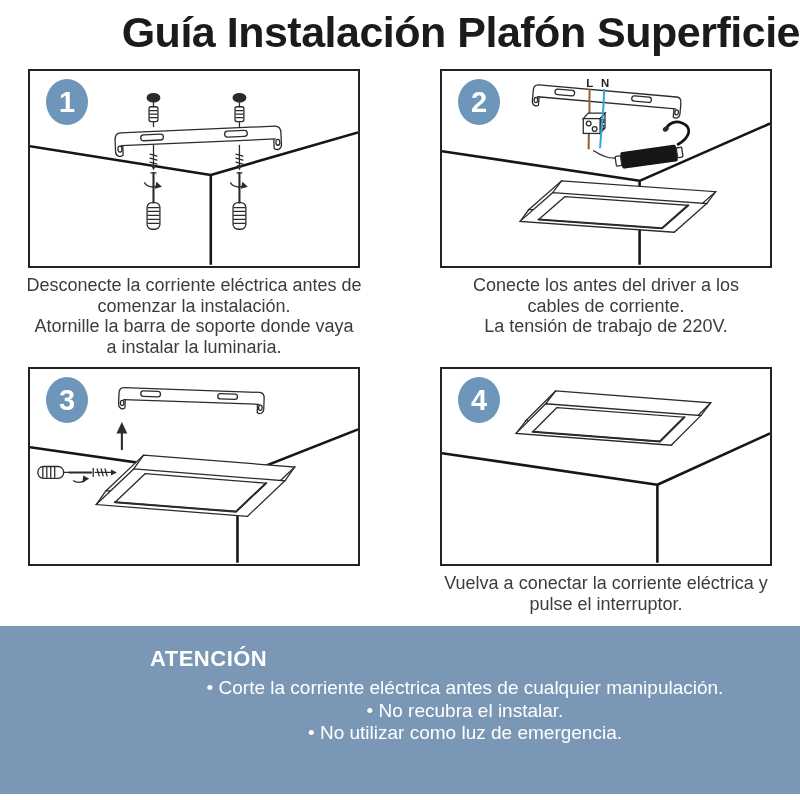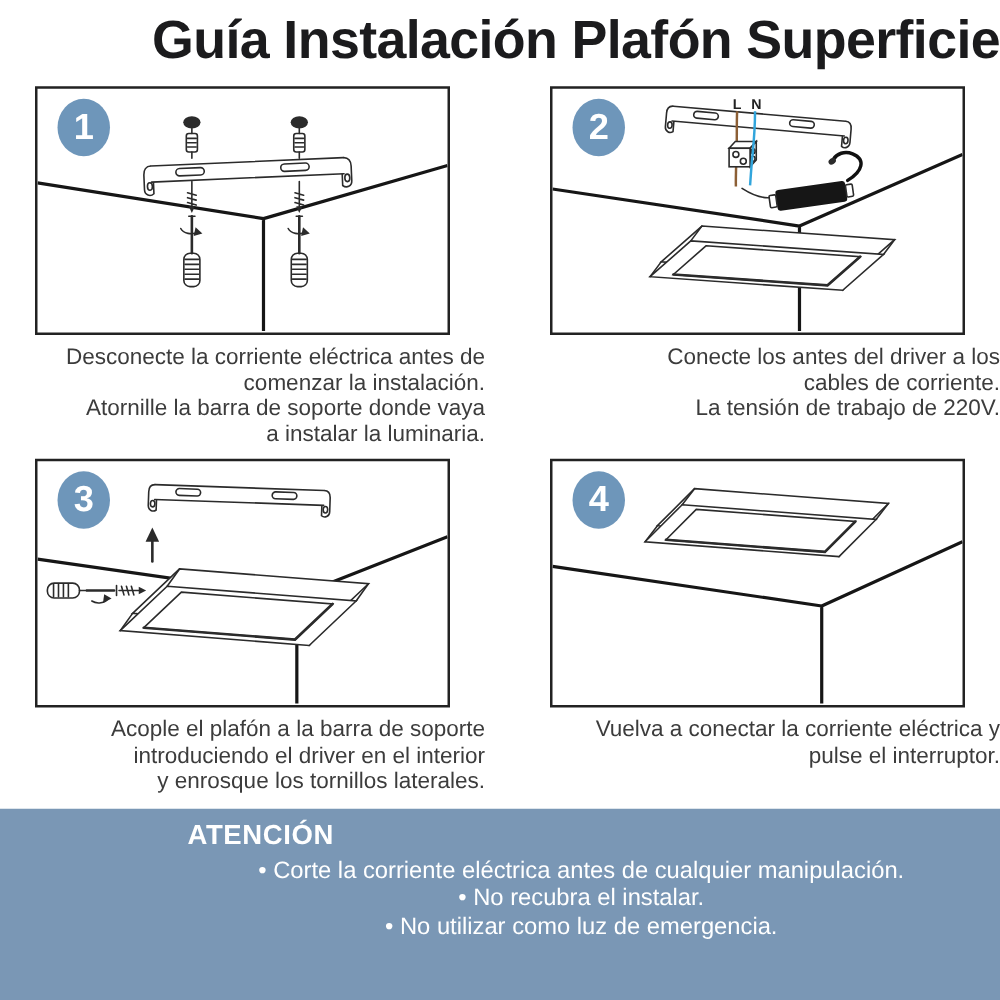--- a/index.html
+++ b/index.html
@@ -36,35 +36,35 @@
     position: absolute; left: 16px; top: 8px;
     width: 42px; height: 46px;
     border-radius: 50%;
     background: var(--accent-blue, #6e96ba);
     color: #fff;
     font-size: 29px; font-weight: 800;
     display: flex; align-items: center; justify-content: center;
   }
   .caption {
     margin: 7px -28px 0 -28px;
-    text-align: right;
+    text-align: center;
     white-space: pre-line;
     font-size: 18px;
     line-height: 20.5px;
     color: #3c3c3c;
   }
   .attention {
     margin-top: 12px;
     background: var(--footer-blue, #7a97b5);
     color: #fff;
     padding: 8px 20px 40px 150px;
     min-height: 120px;
   }
   .attention h2 {
-    margin: 0 0 5px 0;
+    margin: 12px 0 5px 0;
     font-size: 22px;
     font-weight: 800;
     letter-spacing: 0.5px;
   }
   .attention ul { margin: 0; padding: 0; list-style: none; }
   .attention li {
     font-size: 19px;
     line-height: 22.5px;
     text-align: center;
   }
@@ -240,23 +240,20 @@
         </g>
         <g>
           <path class="ln" d="M64,99.5 V107.5 M66,103.5 h16 M68,100 L70,107 M72,100 L74,107 M76,100 L78,107"></path>
           <path class="fillink" d="M82,100.5 L88,103.5 L82,106.5 Z"></path>
         </g>
       </svg>
       <div class="badge">
         <span>3</span>
       </div>
     </div>
-    <p class="caption">Acople el plafón a la barra de soporte
-introduciendo el driver en el interior
-y enrosque los tornillos laterales.</p>
   </section>
 
   <section>
     <div class="panel">
       <svg width="328" height="195" viewBox="0 0 332 195">
         <g>
           <path class="ceil" d="M0,84 L218,116 M332,64 L218,116 M218,116 L218,195"></path>
         </g>
         <g>
           <path class="outw" d="M115,21 L272,33 L242,63 L85,51 Z"></path>

